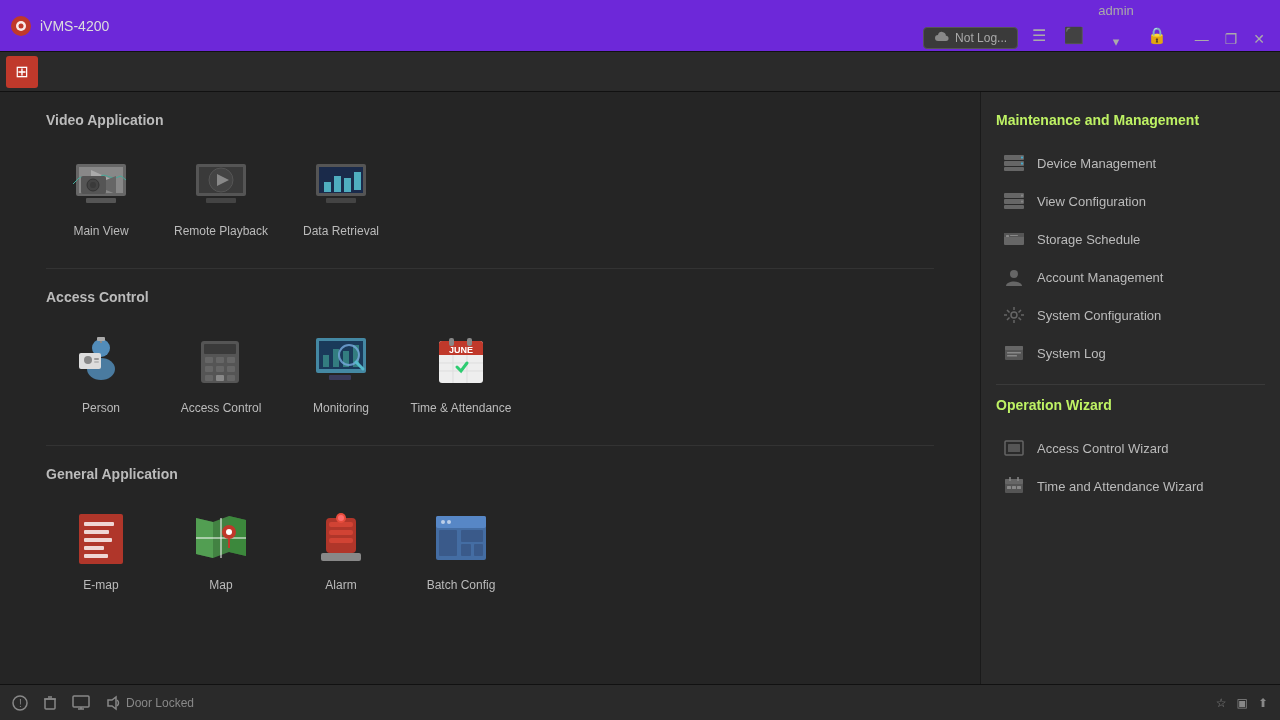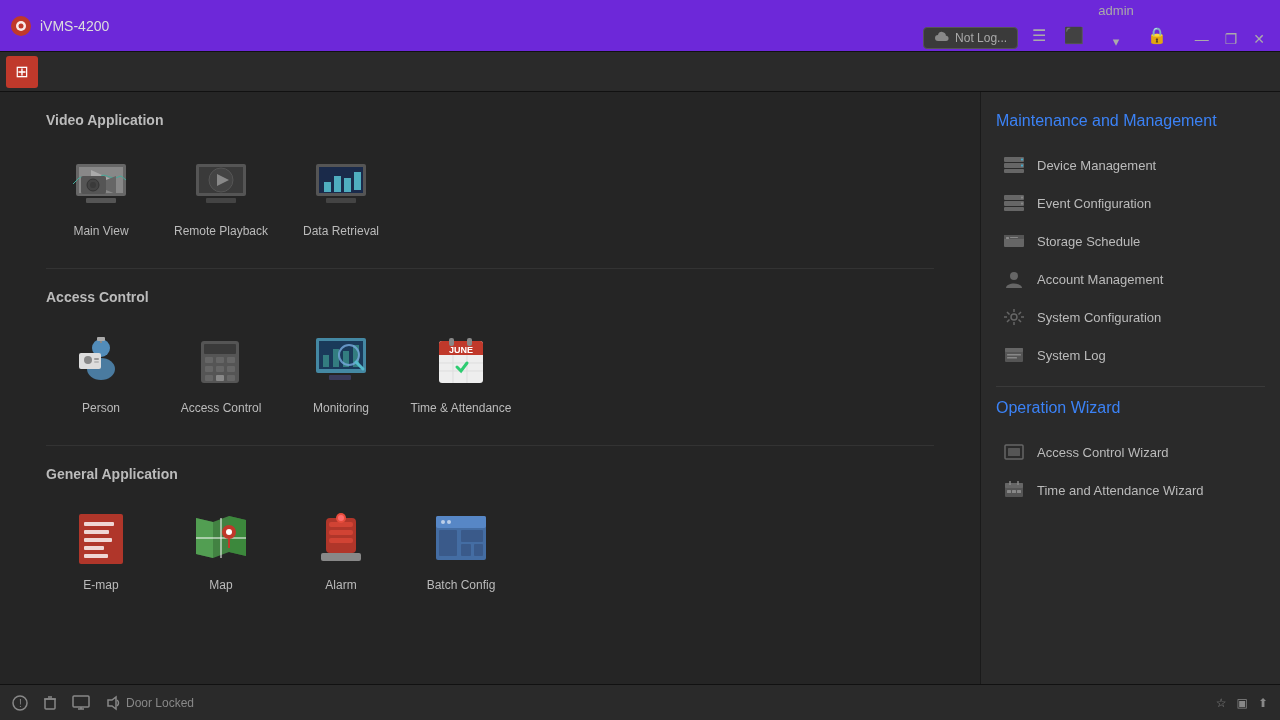--- a/index.html
+++ b/index.html
@@ -182,23 +182,23 @@
       background: #2a2a2a;
       border-left: 1px solid #1a1a1a;
       padding: 20px 15px;
       overflow-y: auto;
       flex-shrink: 0;
     }
     .right-panel::-webkit-scrollbar { width: 4px; }
     .right-panel::-webkit-scrollbar-thumb { background: #444; }
 
     .rp-section-title {
-      color: #3b82f6;
-      font-size: 16px;
-      font-weight: 400;
+      color: #bef264;
+      font-size: 14px;
+      font-weight: 700;
       margin-bottom: 16px;
     }
 
     .rp-item {
       display: flex;
       align-items: center;
       gap: 10px;
       padding: 8px 5px;
       cursor: pointer;
       border-radius: 3px;
@@ -538,21 +538,21 @@
       <div class="rp-item">
         <div class="rp-item-icon">
           <svg width="22" height="18" viewBox="0 0 22 18">
             <rect x="1" y="1" width="20" height="5" rx="1" fill="#666"></rect>
             <rect x="1" y="7" width="20" height="5" rx="1" fill="#666"></rect>
             <rect x="1" y="13" width="20" height="4" rx="1" fill="#666"></rect>
             <rect x="18" y="2.5" width="2" height="2" rx="0.5" fill="#888"></rect>
             <rect x="18" y="8.5" width="2" height="2" rx="0.5" fill="#888"></rect>
           </svg>
         </div>
-        <span class="rp-item-label">Event Configuration</span>
+        <span class="rp-item-label">View Configuration</span>
       </div>
 
       <div class="rp-item">
         <div class="rp-item-icon">
           <svg width="22" height="18" viewBox="0 0 22 18">
             <rect x="1" y="3" width="20" height="12" rx="1" fill="#666"></rect>
             <rect x="1" y="3" width="20" height="4" rx="1" fill="#555"></rect>
             <rect x="3" y="5" width="3" height="2" rx="0.5" fill="#888"></rect>
             <rect x="7" y="5" width="8" height="1" rx="0.5" fill="#888"></rect>
           </svg>

